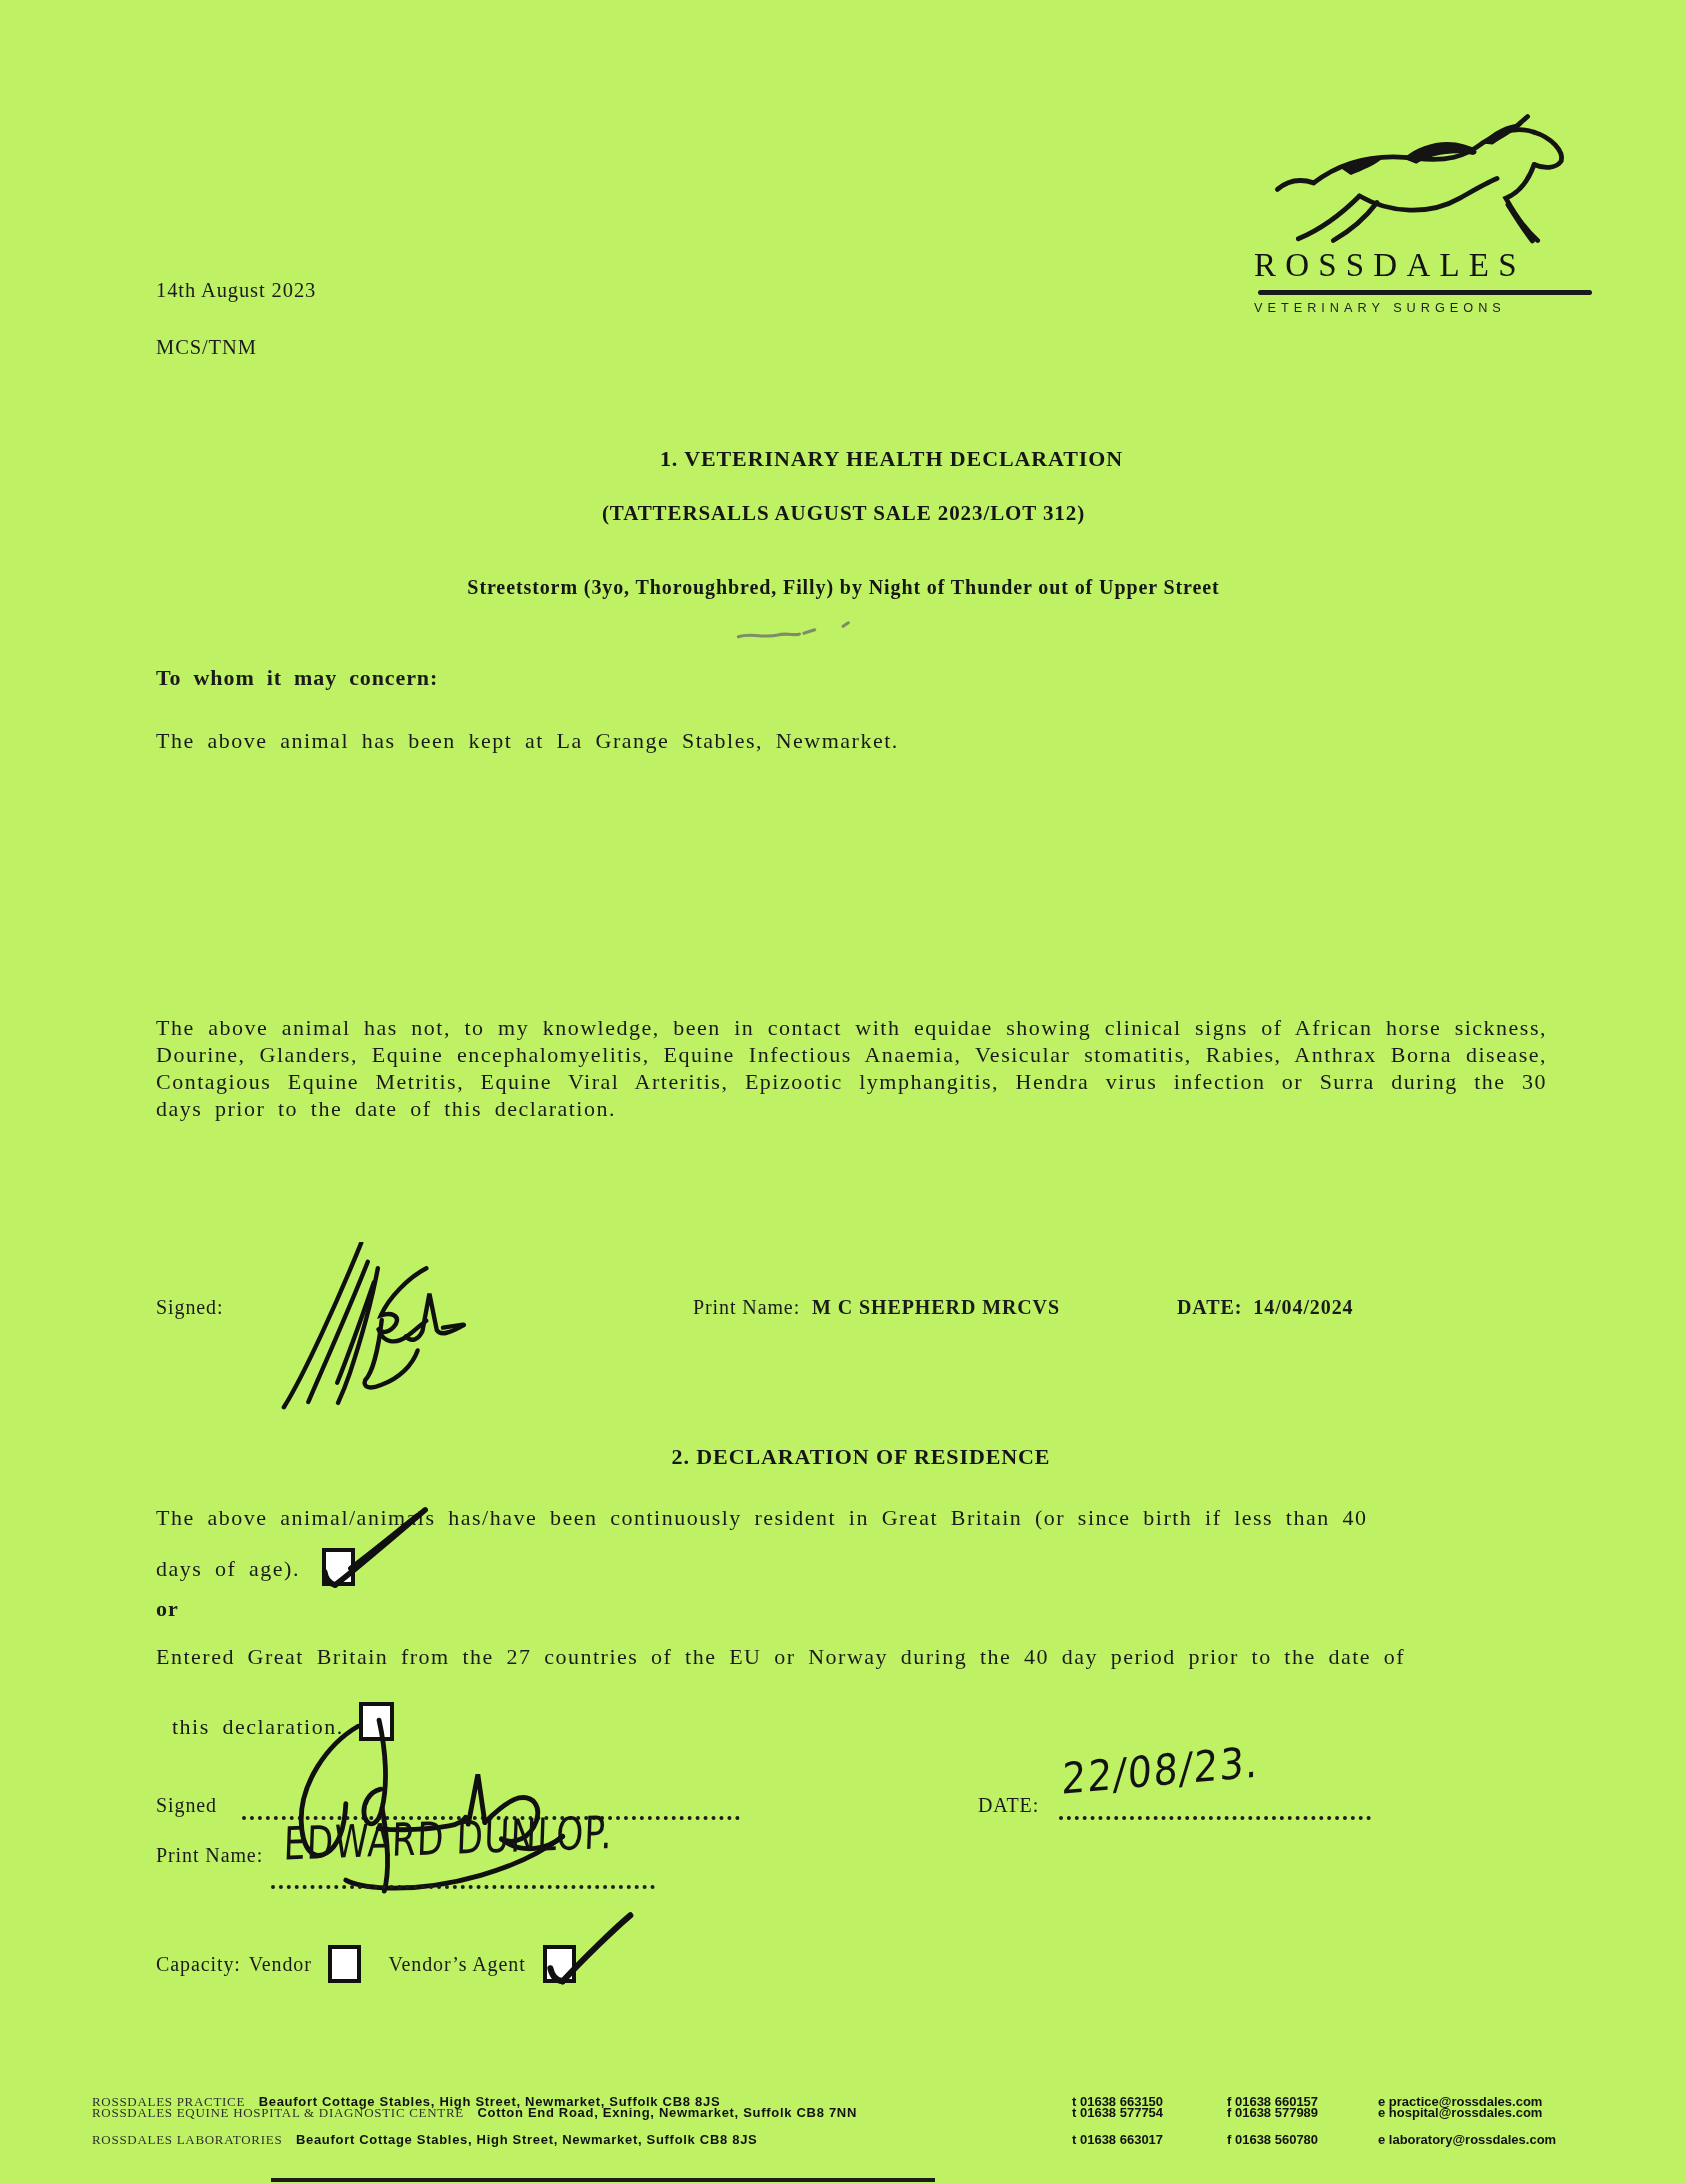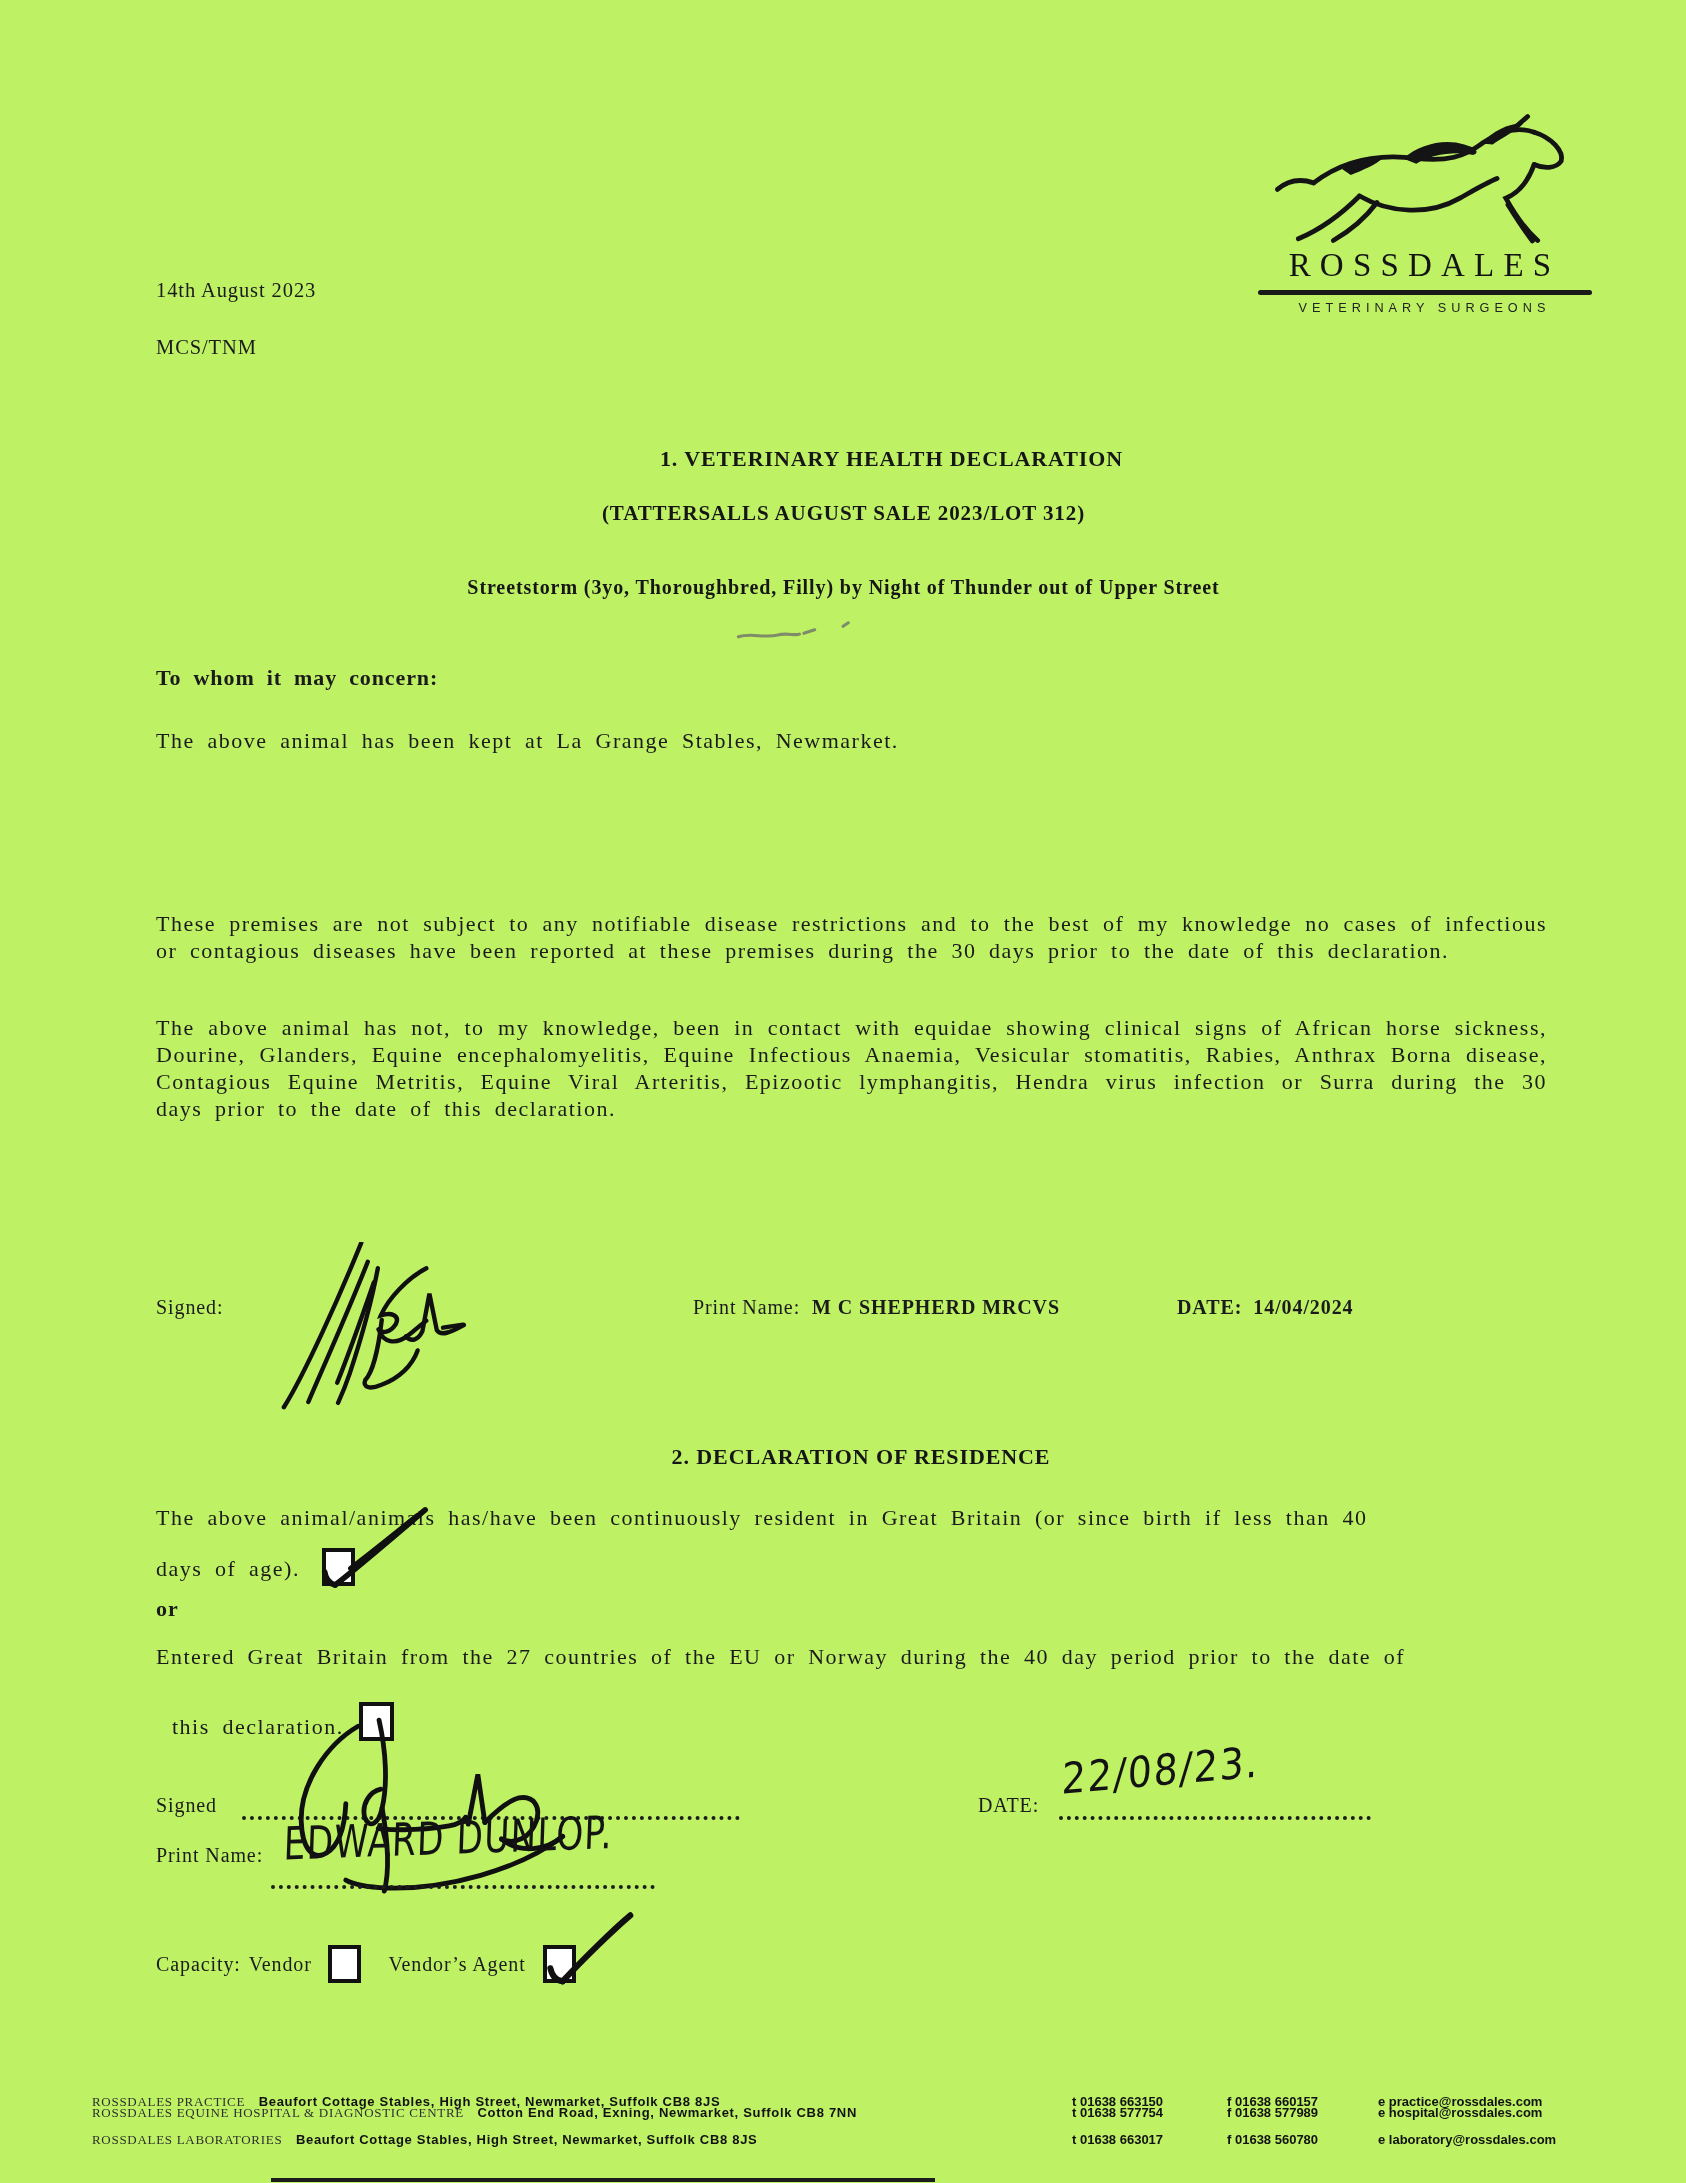--- a/index.html
+++ b/index.html
@@ -27,21 +27,21 @@
     font-family:"DejaVu Sans",sans-serif;color:#131313;white-space:nowrap;
   }
   .hand-date{
     font-size:38px;transform:rotate(-5deg) skewX(-7deg) scaleY(1.12);transform-origin:left bottom;
     letter-spacing:1.7px;
   }
   .hand-name{
     font-size:39px;transform:rotate(-2deg) skewX(-4deg) scale(0.88,1.16);transform-origin:left bottom;
     letter-spacing:1.3px;
   }
-  .logo-block{text-align:center;width:341px;}
+  .logo-block{text-align:left;width:341px;}
   .logo-word{
     font-size:33px;letter-spacing:9.2px;color:#141414;margin-top:2.6px;white-space:nowrap;
     font-family:"Liberation Serif",serif;
   }
   .logo-rule{height:5.7px;background:#1a1a1a;margin:6.1px 3.5px 5.2px 3.5px;border-radius:2.6px;}
   .logo-tagline{
     font-family:"Liberation Sans",sans-serif;font-size:12.7px;letter-spacing:5px;color:#222;white-space:nowrap;
   }
   .footer-row{left:0;width:1687px;height:23px;}
   .footer-name{
@@ -101,21 +101,20 @@
     <g fill="none" stroke="#6a6a6a" stroke-width="7" stroke-linecap="round" opacity="0.75">
       <path d="M10,38 C40,28 70,42 100,34 C120,28 140,36 150,32"></path>
       <path d="M160,30 L185,22"></path>
       <path d="M250,14 L262,6"></path>
     </g>
   </svg>
 
   <div class="abs body-text bold nowrap" style="left:156px;top:664px;letter-spacing:0.9px;">To whom it may concern:</div>
 
   <div class="abs body-text" style="left:156px;top:727px;">The above animal has been kept at La Grange Stables, Newmarket.</div>
-  <div class="abs body-text" style="left:156px;top:910px;">These premises are not subject to any notifiable disease restrictions and to the best of my knowledge no cases of infectious or contagious diseases have been reported at these premises during the 30 days prior to the date of this declaration.</div>
   <div class="abs body-text" style="left:156px;top:1014px;">The above animal has not, to my knowledge, been in contact with equidae showing clinical signs of African horse sickness, Dourine, Glanders, Equine encephalomyelitis, Equine Infectious Anaemia, Vesicular stomatitis, Rabies, Anthrax Borna disease, Contagious Equine Metritis, Equine Viral Arteritis, Epizootic lymphangitis, Hendra virus infection or Surra during the 30 days prior to the date of this declaration.</div>
 
   <div class="abs label" style="left:156px;top:1296px;">Signed:</div>
 
   <svg class="abs" style="left:255px;top:1242px;" width="306" height="188" viewBox="0 0 700 430">
     <g fill="none" stroke="#101010" stroke-width="10" stroke-linecap="round">
       <path d="M243,2 C195,120 115,300 66,378"></path>
       <path d="M258,45 C215,155 150,300 122,366"></path>
       <path d="M272,92 C245,170 205,280 188,322"></path>
       <path d="M281,60 C268,130 240,230 217,300 C205,335 196,355 190,368"></path>

